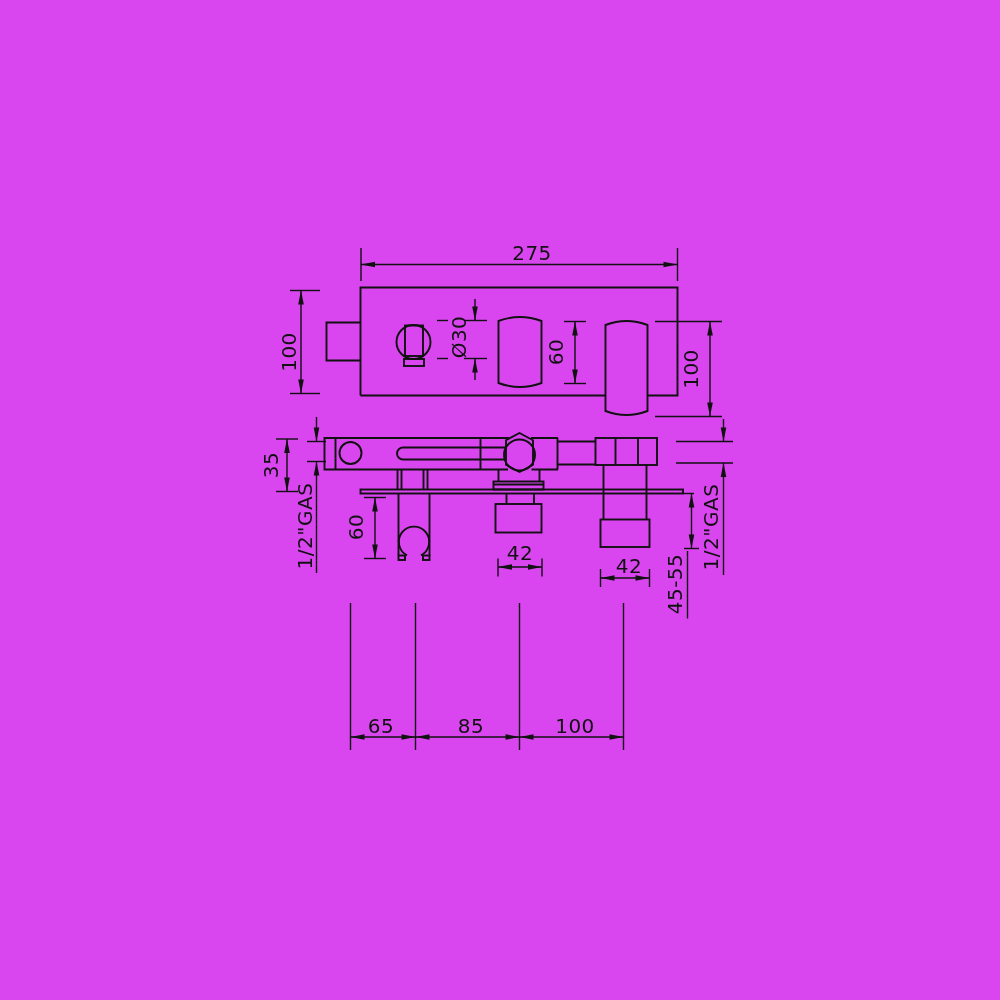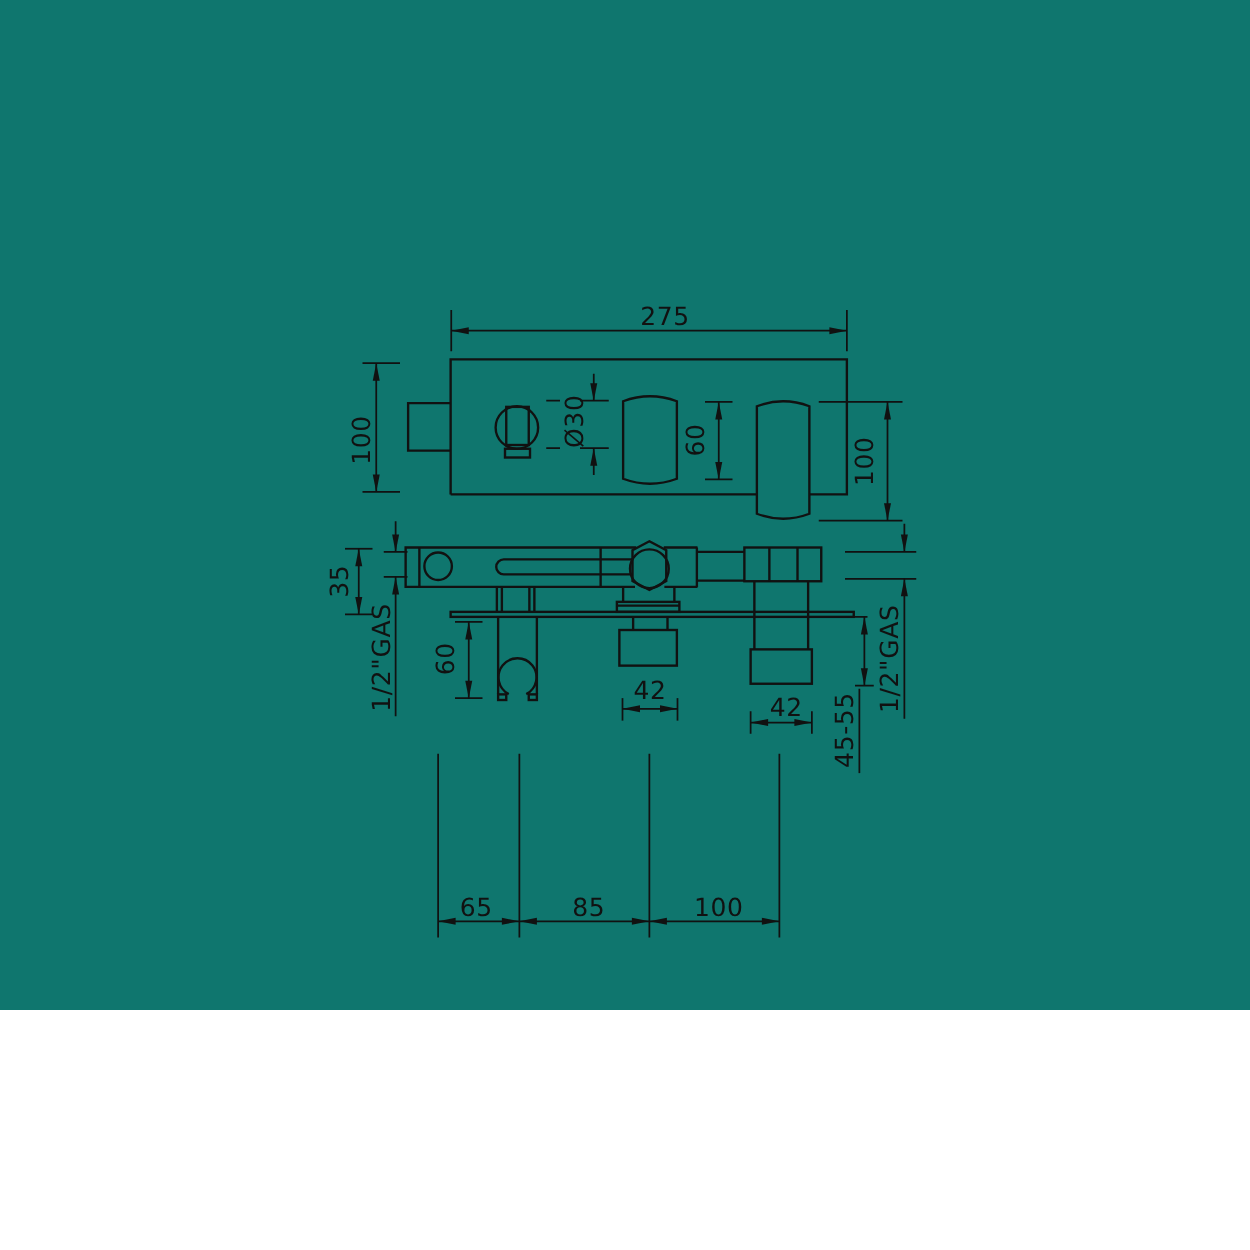--- a/index.html
+++ b/index.html
@@ -1,16 +1,16 @@
 <!DOCTYPE html>
 <html><head>
 <meta charset="utf-8">
 <style>
   html,body{margin:0;padding:0;background:#ffffff;}
-  .stage{position:relative;width:1000px;height:808px;background:#0f766e;overflow:hidden;}
+  .stage{position:relative;width:1000px;height:1000px;background:#d946ef;overflow:hidden;}
   svg text{font-family:"DejaVu Sans","Liberation Sans",sans-serif;font-size:20px;fill:#111;letter-spacing:0.5px;}
   .geo{stroke:#111;stroke-width:1.9;fill:none;stroke-linecap:butt;stroke-linejoin:miter;}
   .dim{stroke:#111;stroke-width:1.4;fill:none;stroke-linecap:butt;}
 </style>
 </head>
 <body>
 
 <div class="stage">
 <svg width="1000" height="1000" viewBox="0 0 1000 1000">
   <defs>

